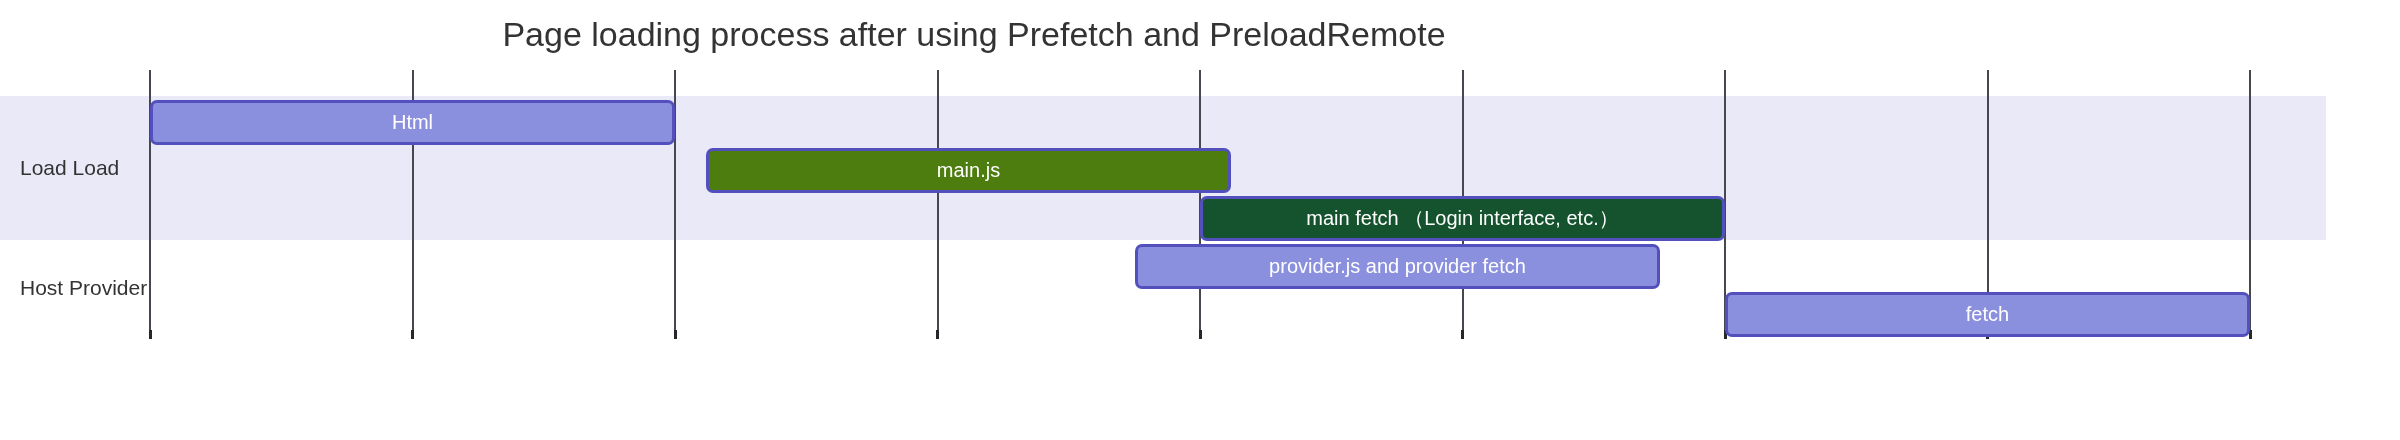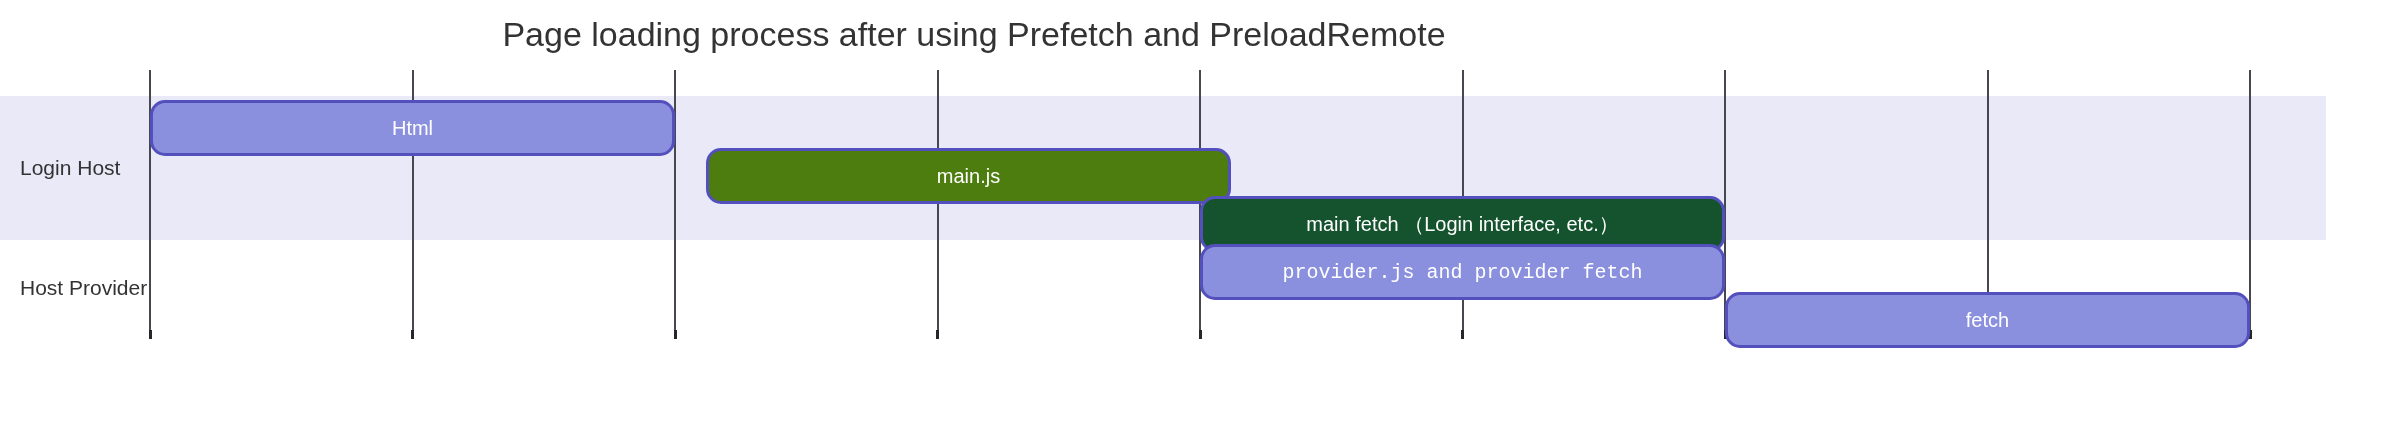--- a/index.html
+++ b/index.html
@@ -38,22 +38,22 @@
     left: 20px;
     display: flex;
     align-items: center;
     font-size: 21px;
     color: #333333;
     white-space: nowrap;
   }
   .task-bar {
     position: absolute;
     box-sizing: border-box;
-    height: 56px;
-    border-radius: 15px;
+    height: 45px;
+    border-radius: 7px;
     border: 3px solid;
     display: flex;
     align-items: center;
     justify-content: center;
   }
   .task-bar-label {
     font-size: 20px;
     white-space: nowrap;
   }
 </style>
@@ -79,33 +79,33 @@
       <div class="grid-line" style="left: 1461.5px; top: 70px; height: 260px; background: rgb(71, 71, 79);"></div>
       <div class="axis-tick" style="left: 1461px; top: 330px; height: 9px; background: rgb(38, 38, 43);"></div>
       <div class="grid-line" style="left: 1724px; top: 70px; height: 260px; background: rgb(71, 71, 79);"></div>
       <div class="axis-tick" style="left: 1723.5px; top: 330px; height: 9px; background: rgb(38, 38, 43);"></div>
       <div class="grid-line" style="left: 1986.5px; top: 70px; height: 260px; background: rgb(71, 71, 79);"></div>
       <div class="axis-tick" style="left: 1986px; top: 330px; height: 9px; background: rgb(38, 38, 43);"></div>
       <div class="grid-line" style="left: 2249px; top: 70px; height: 260px; background: rgb(71, 71, 79);"></div>
       <div class="axis-tick" style="left: 2248.5px; top: 330px; height: 9px; background: rgb(38, 38, 43);"></div>
     </div>
   <div id="labels-layer">
-      <div class="section-label" style="top: 96px; height: 144px; color: rgb(51, 51, 51);">Login Host</div>
+      <div class="section-label" style="top: 96px; height: 144px; color: rgb(51, 51, 51);">Load Load</div>
       <div class="section-label" style="top: 240px; height: 96px; color: rgb(51, 51, 51);">Host Provider</div>
     </div>
   <div id="bars-layer">
       <div class="task-bar" style="left: 150px; top: 100px; width: 525px; background: rgb(138, 144, 221); border-color: rgb(83, 79, 188);">
         <span class="task-bar-label" style="color: rgb(255, 255, 255);">Html</span>
       </div>
       <div class="task-bar" style="left: 706px; top: 148px; width: 525px; background: #4d7c0f; border-color: rgb(83, 79, 188);">
         <span class="task-bar-label" style="color: rgb(255, 255, 255);">main.js</span>
       </div>
       <div class="task-bar" style="left: 1200px; top: 196px; width: 525px; background: #14532d; border-color: rgb(83, 79, 188);">
         <span class="task-bar-label" style="color: rgb(255, 255, 255);">main fetch （Login interface, etc.）</span>
       </div>
-      <div class="task-bar" style="left: 1200px; top: 244px; width: 525px; background: rgb(138, 144, 221); border-color: rgb(83, 79, 188); font-family: Liberation Mono, monospace;">
+      <div class="task-bar" style="left: 1135px; top: 244px; width: 525px; background: rgb(138, 144, 221); border-color: rgb(83, 79, 188);">
         <span class="task-bar-label" style="color: rgb(255, 255, 255);">provider.js and provider fetch</span>
       </div>
       <div class="task-bar" style="left: 1725px; top: 292px; width: 525px; background: rgb(138, 144, 221); border-color: rgb(83, 79, 188);">
         <span class="task-bar-label" style="color: rgb(255, 255, 255);">fetch</span>
       </div>
     </div>
 </div>
 
 </body></html>

